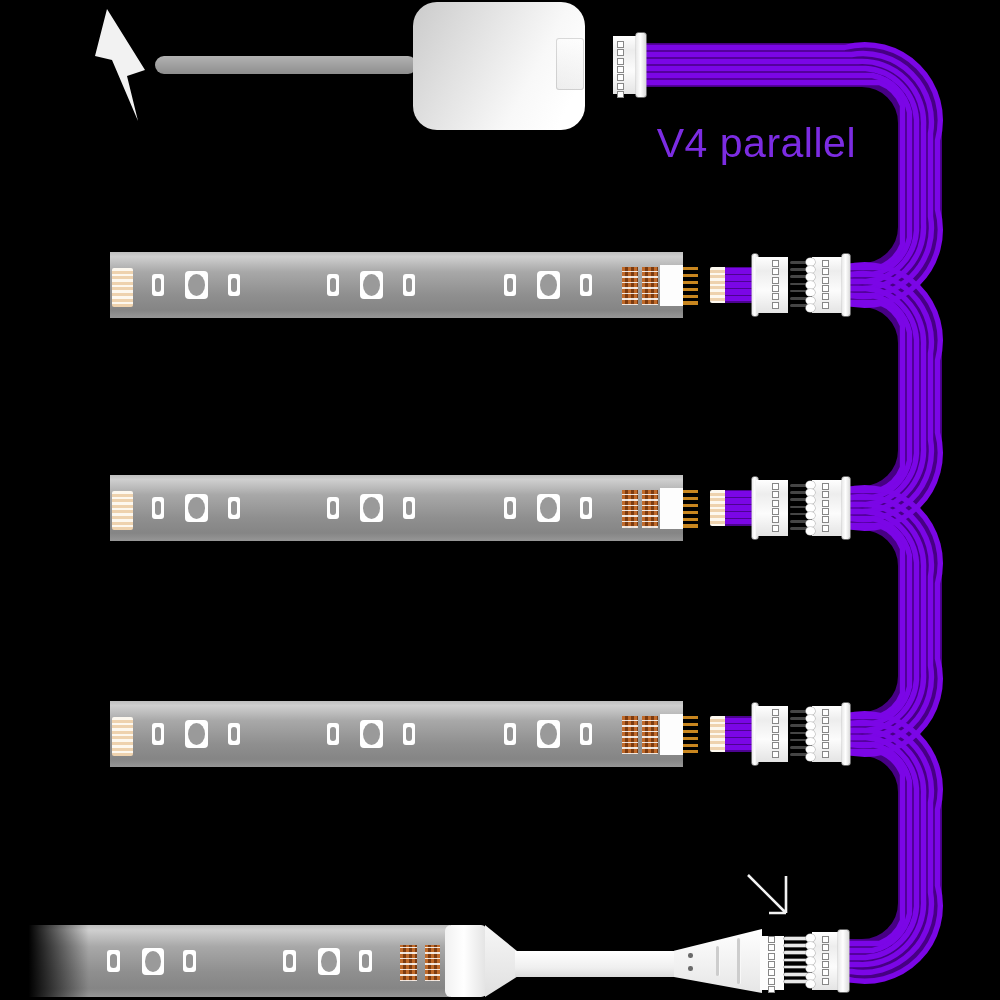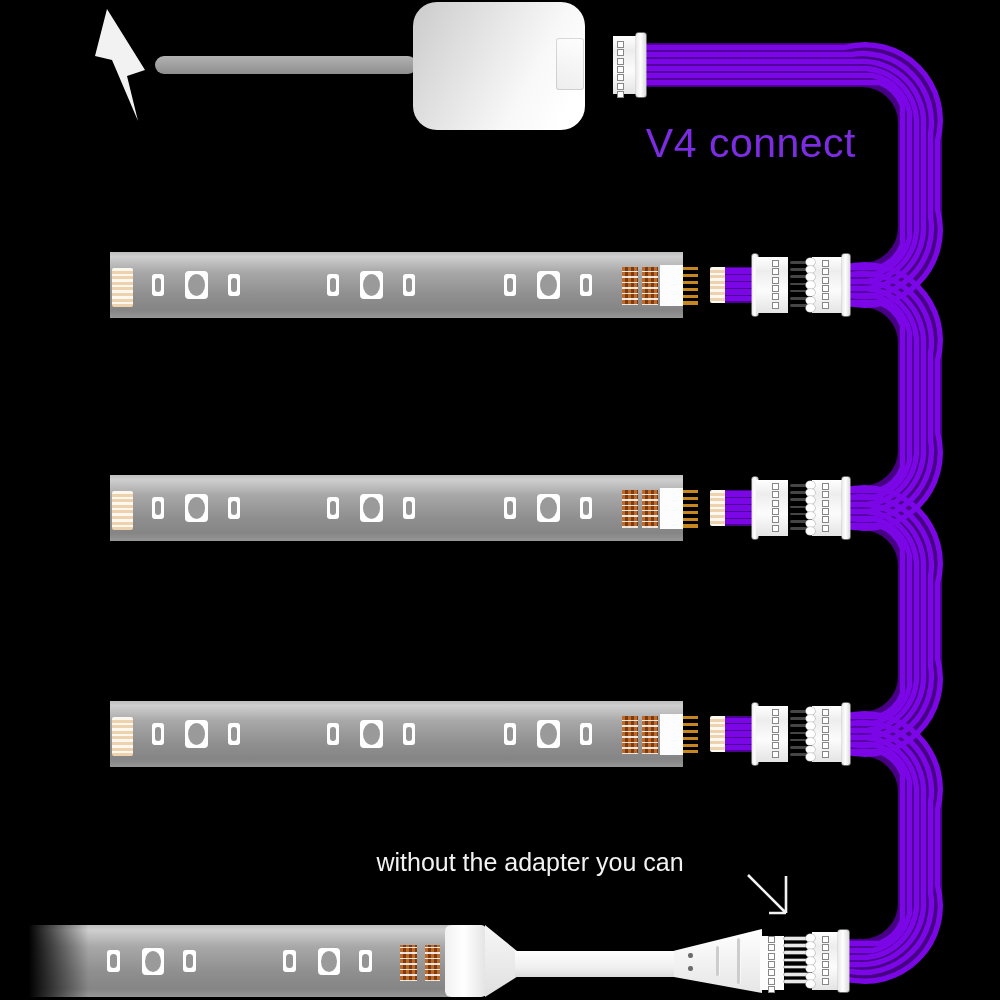--- a/index.html
+++ b/index.html
@@ -77,25 +77,24 @@
         <path d="M 850 737.5 L 865.5 737.5 A 54.5 54.5 0 0 1 916.5 788.5 L 916.5 906.5 A 54.5 54.5 0 0 1 865.5 957.5 L 846 957.5" fill="none" stroke="#7b06e6" stroke-width="5.4"></path>
         <path d="M 850 730.5 L 858.5 730.5 A 61.5 61.5 0 0 1 923.5 795.5 L 923.5 899.5 A 61.5 61.5 0 0 1 858.5 964.5 L 846 964.5" fill="none" stroke="#7b06e6" stroke-width="5.4"></path>
         <path d="M 850 723.5 L 851.5 723.5 A 68.5 68.5 0 0 1 930.5 802.5 L 930.5 892.5 A 68.5 68.5 0 0 1 851.5 971.5 L 846 971.5" fill="none" stroke="#7b06e6" stroke-width="5.4"></path>
         <path d="M 850 716.5 L 844.5 716.5 A 75.5 75.5 0 0 1 937.5 809.5 L 937.5 885.5 A 75.5 75.5 0 0 1 844.5 978.5 L 846 978.5" fill="none" stroke="#7b06e6" stroke-width="5.4"></path>
       </g>
     <polygon id="bolt" points="107,9 95,56 112,60 138,121 127,76 145,70"></polygon>
     <path id="arrow" d="M748 875 L786 913 M786 876 L786 913 M769 913 L786 913"></path>
   </svg>
 
   <div class="kit-label">
-    <div>V4 connect</div>
+    <div>V4 parallel</div>
   </div>
 
   <div class="note">
-    <div>without the adapter you can</div>
   </div>
 
 <div class="abs cord" style="left: 155px; top: 56px; width: 262px; height: 18px;"></div>
     <div class="abs adapter" style="left: 413px; top: 2px; width: 172px; height: 128px;"></div>
     <div class="abs port" style="left: 556px; top: 38px; width: 28px; height: 52px;"></div>
     <div class="abs connbody" style="left: 613px; top: 36px; width: 28px; height: 58px;"></div>
     <div class="abs sq" style="left: 617px; top: 41px; width: 7px; height: 7px;"></div>
     <div class="abs sq" style="left: 617px; top: 49.3px; width: 7px; height: 7px;"></div>
     <div class="abs sq" style="left: 617px; top: 57.6px; width: 7px; height: 7px;"></div>
     <div class="abs sq" style="left: 617px; top: 65.9px; width: 7px; height: 7px;"></div>

